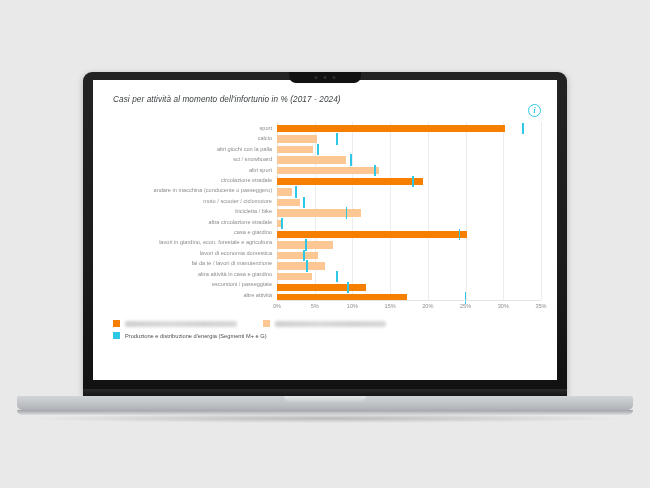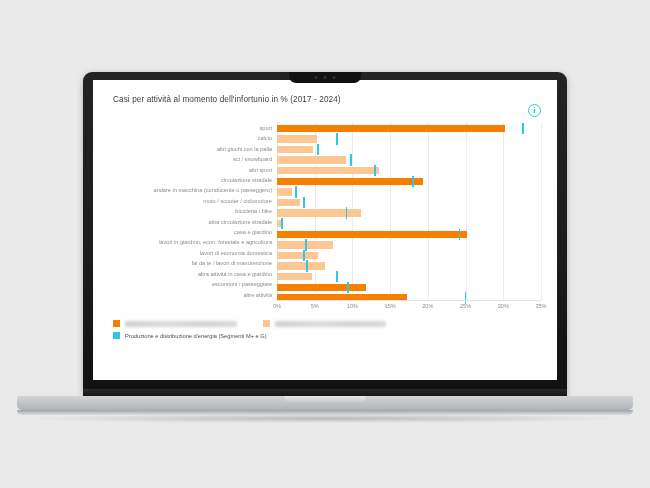--- a/index.html
+++ b/index.html
@@ -57,21 +57,21 @@
   #laptop-shadow {
     position: absolute; left: 30px; top: 414px; width: 590px; height: 9px;
     background: radial-gradient(ellipse at center, rgba(0,0,0,.20) 0%, rgba(0,0,0,0) 72%);
   }
 
   
   #chart-card {
     position: absolute; left: 0; top: 0; width: 464px; height: 300px;
     background: #fff; padding: 14px 16px 0 16px;
   }
-  #chart-header { position: relative; height: 22px; }
+  #chart-header { position: relative; height: 22px; font-style: italic; }
   #chart-title {
     font-size: 8.2px; color: #3c4043; letter-spacing: .1px;
     line-height: 11px; padding-left: 4px;
   }
   #info-icon {
     position: absolute; right: 0px; top: 10px;
     width: 13px; height: 13px; border-radius: 50%;
     border: 1.3px solid #2ec8e6; color: #2ec8e6;
     font-size: 9px; line-height: 10.5px; text-align: center;
     font-family: "Liberation Serif", serif; font-weight: bold;

